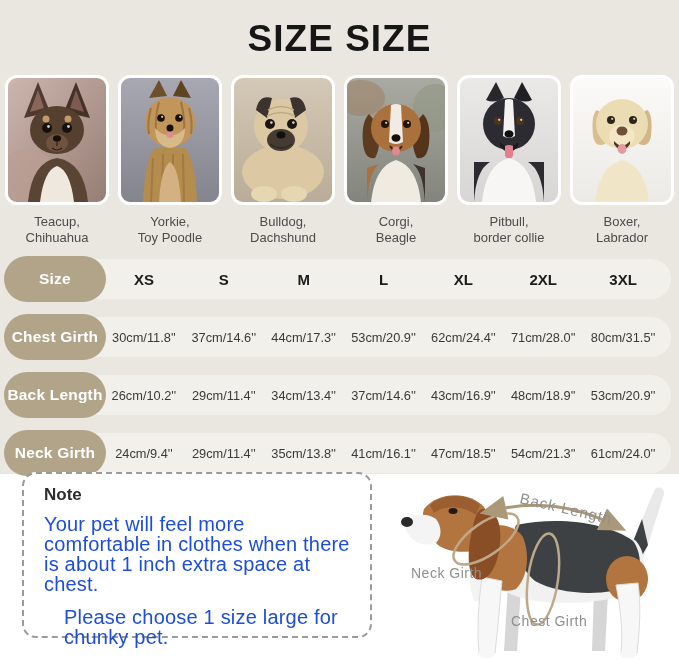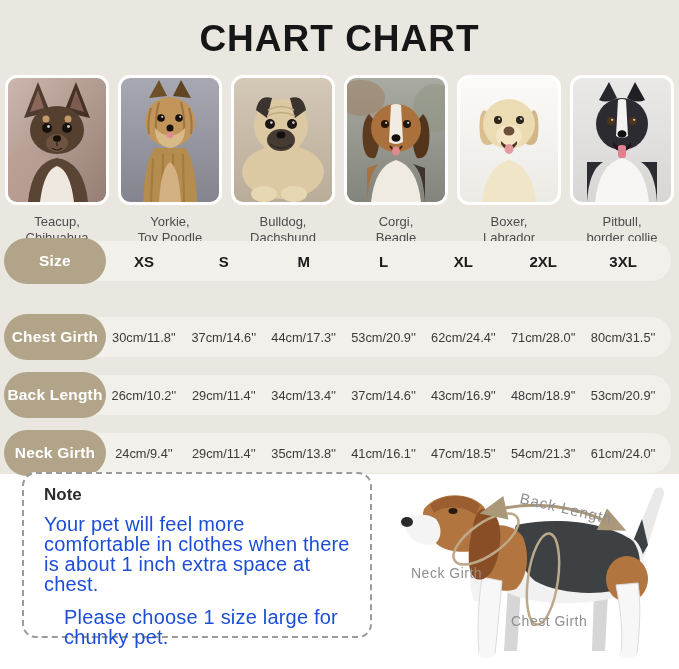--- a/index.html
+++ b/index.html
@@ -36,21 +36,21 @@
     display:flex;align-items:center;justify-content:center;
   }
   .trow .cells{
     position:absolute;left:96px;right:8px;top:0;height:40px;display:flex;
   }
   .trow .cell{
     flex:1;display:flex;align-items:center;justify-content:center;
     font-size:12.8px;color:#3a3a3a;white-space:nowrap;
   }
   .trow.header .cell{font-weight:bold;font-size:15px;color:#1c1c1c;}
-  .row-size{top:241px;}
+  .row-size{top:259px;}
   .row-chest{top:317px;}
   .row-back{top:375px;}
   .row-neck{top:433px;}
   .note-box{
     position:absolute;left:22px;top:472px;width:350px;height:166px;
     box-sizing:border-box;border:2px dashed #9b9b9b;border-radius:14px;
     padding:11px 20px;background:#ffffff;
   }
   .note-heading{font-size:17px;font-weight:bold;color:#2d2d2d;margin:0 0 9px 0;}
   .note-p{font-size:20px;line-height:20px;color:#1d4ed8;margin:0 0 13px 0;letter-spacing:.2px;}
@@ -59,21 +59,21 @@
   .diagram svg{display:block;width:290px;height:194px;}
   .diag-label{fill:#8f8f8f;font-family:"Liberation Sans",sans-serif;font-size:14px;letter-spacing:.5px;}
   .diag-label-rot{fill:#8f8f8f;font-family:"Liberation Sans",sans-serif;font-size:15px;letter-spacing:1px;}
 </style>
 </head>
 <body>
 
 <div class="page">
   <div class="top-bg"></div>
 
-  <div class="title">CHART CHART</div>
+  <div class="title">SIZE SIZE</div>
 
   <div class="photos-row">
 
     <div class="photo-col">
       <div class="photo-card">
         <svg viewBox="0 0 98 124">
           <defs>
               <linearGradient id="bg1" x1="0" y1="0" x2="1" y2="1">
             <stop offset="0" stop-color="#cdb6ad"></stop>
                 <stop offset="1" stop-color="#967e75"></stop>
@@ -200,50 +200,20 @@
       <div class="breed-label">
         <div>Corgi,</div>
         <div>Beagle</div>
       </div>
     </div>
 
     <div class="photo-col">
       <div class="photo-card">
         <svg viewBox="0 0 98 124">
           <defs>
-              <linearGradient id="bg6" x1="0" y1="0" x2="0" y2="1">
-            <stop offset="0" stop-color="#fbfaf8"></stop>
-                <stop offset="1" stop-color="#eceae5"></stop>
-          </linearGradient>
-            </defs>
-          <rect width="98" height="124" fill="url(#bg6)"></rect>
-          <path d="M24,32 Q18,36 20,58 Q22,70 32,66 Q36,52 34,38 Z" fill="#d9bf8f"></path>
-          <path d="M74,32 Q80,36 78,58 Q76,70 66,66 Q62,52 64,38 Z" fill="#d2b687"></path>
-          <ellipse cx="49" cy="46" rx="26" ry="25" fill="#ecdcb4"></ellipse>
-          <circle cx="38" cy="42" r="4" fill="#2f2418"></circle>
-            <circle cx="39.2" cy="40.8" r="1.1" fill="#ffffff" opacity=".8"></circle>
-          <circle cx="60" cy="42" r="4" fill="#2f2418"></circle>
-            <circle cx="61.2" cy="40.8" r="1.1" fill="#ffffff" opacity=".8"></circle>
-          <ellipse cx="49" cy="58" rx="13" ry="11" fill="#f2e6c4"></ellipse>
-          <ellipse cx="49" cy="53" rx="5.5" ry="4.5" fill="#6e4f38"></ellipse>
-          <path d="M41,63 Q49,72 57,63 L57,66 Q49,78 41,66 Z" fill="#4a352a"></path>
-          <ellipse cx="49" cy="71" rx="4.5" ry="5" fill="#e59aa0"></ellipse>
-          <path d="M22,124 Q26,88 49,82 Q72,88 76,124 Z" fill="#f1e5c8"></path>
-        </svg>
-      </div>
-      <div class="breed-label">
-        <div>Boxer,</div>
-        <div>Labrador</div>
-      </div>
-    </div>
-
-    <div class="photo-col">
-      <div class="photo-card">
-        <svg viewBox="0 0 98 124">
-          <defs>
               <linearGradient id="bg5" x1="0" y1="0" x2="0" y2="1">
             <stop offset="0" stop-color="#ebe9e8"></stop>
                 <stop offset="1" stop-color="#d8d6d4"></stop>
           </linearGradient>
             </defs>
           <rect width="98" height="124" fill="url(#bg5)"></rect>
           <path d="M26,22 L36,4 L44,20 Q34,26 26,22 Z" fill="#27272c"></path>
           <path d="M72,22 L62,4 L54,20 Q64,26 72,22 Z" fill="#1f1f24"></path>
           <circle cx="49" cy="46" r="26" fill="#2b2b31"></circle>
           <path d="M45,22 Q49,20 53,22 L55,58 Q49,62 43,58 Z" fill="#f4f3f1"></path>
@@ -257,20 +227,50 @@
           <path d="M14,124 Q16,92 30,84 L14,84 Z" fill="#2b2b31"></path>
           <path d="M84,124 Q82,92 68,84 L84,84 Z" fill="#2b2b31"></path>
           <path d="M22,124 Q26,86 49,80 Q72,86 76,124 Z" fill="#f7f6f4"></path>
         </svg>
       </div>
       <div class="breed-label">
         <div>Pitbull,</div>
         <div>border collie</div>
       </div>
     </div>
+
+    <div class="photo-col">
+      <div class="photo-card">
+        <svg viewBox="0 0 98 124">
+          <defs>
+              <linearGradient id="bg6" x1="0" y1="0" x2="0" y2="1">
+            <stop offset="0" stop-color="#fbfaf8"></stop>
+                <stop offset="1" stop-color="#eceae5"></stop>
+          </linearGradient>
+            </defs>
+          <rect width="98" height="124" fill="url(#bg6)"></rect>
+          <path d="M24,32 Q18,36 20,58 Q22,70 32,66 Q36,52 34,38 Z" fill="#d9bf8f"></path>
+          <path d="M74,32 Q80,36 78,58 Q76,70 66,66 Q62,52 64,38 Z" fill="#d2b687"></path>
+          <ellipse cx="49" cy="46" rx="26" ry="25" fill="#ecdcb4"></ellipse>
+          <circle cx="38" cy="42" r="4" fill="#2f2418"></circle>
+            <circle cx="39.2" cy="40.8" r="1.1" fill="#ffffff" opacity=".8"></circle>
+          <circle cx="60" cy="42" r="4" fill="#2f2418"></circle>
+            <circle cx="61.2" cy="40.8" r="1.1" fill="#ffffff" opacity=".8"></circle>
+          <ellipse cx="49" cy="58" rx="13" ry="11" fill="#f2e6c4"></ellipse>
+          <ellipse cx="49" cy="53" rx="5.5" ry="4.5" fill="#6e4f38"></ellipse>
+          <path d="M41,63 Q49,72 57,63 L57,66 Q49,78 41,66 Z" fill="#4a352a"></path>
+          <ellipse cx="49" cy="71" rx="4.5" ry="5" fill="#e59aa0"></ellipse>
+          <path d="M22,124 Q26,88 49,82 Q72,88 76,124 Z" fill="#f1e5c8"></path>
+        </svg>
+      </div>
+      <div class="breed-label">
+        <div>Boxer,</div>
+        <div>Labrador</div>
+      </div>
+    </div>
   </div>
 
   <div class="trow header row-size">
     <div class="pill">Size</div>
     <div class="cells">
       <div class="cell">XS</div>
       <div class="cell">S</div>
       <div class="cell">M</div>
       <div class="cell">L</div>
       <div class="cell">XL</div>

